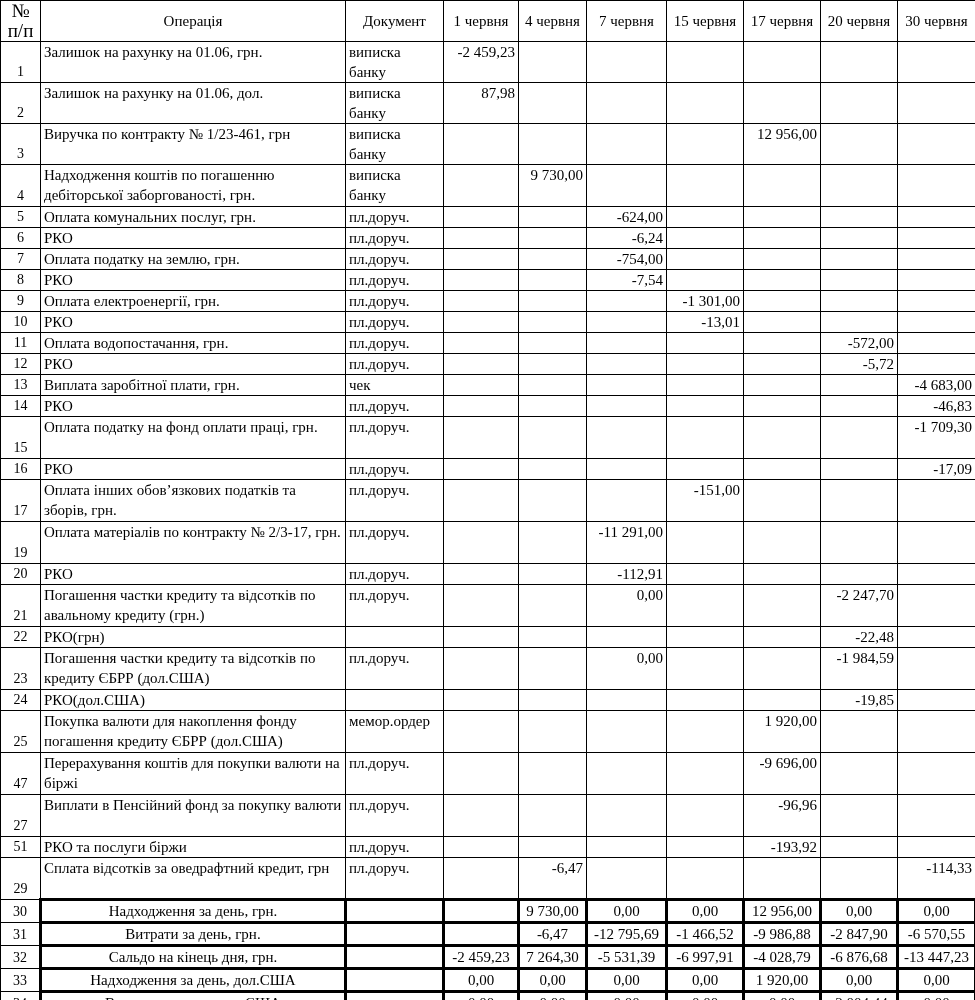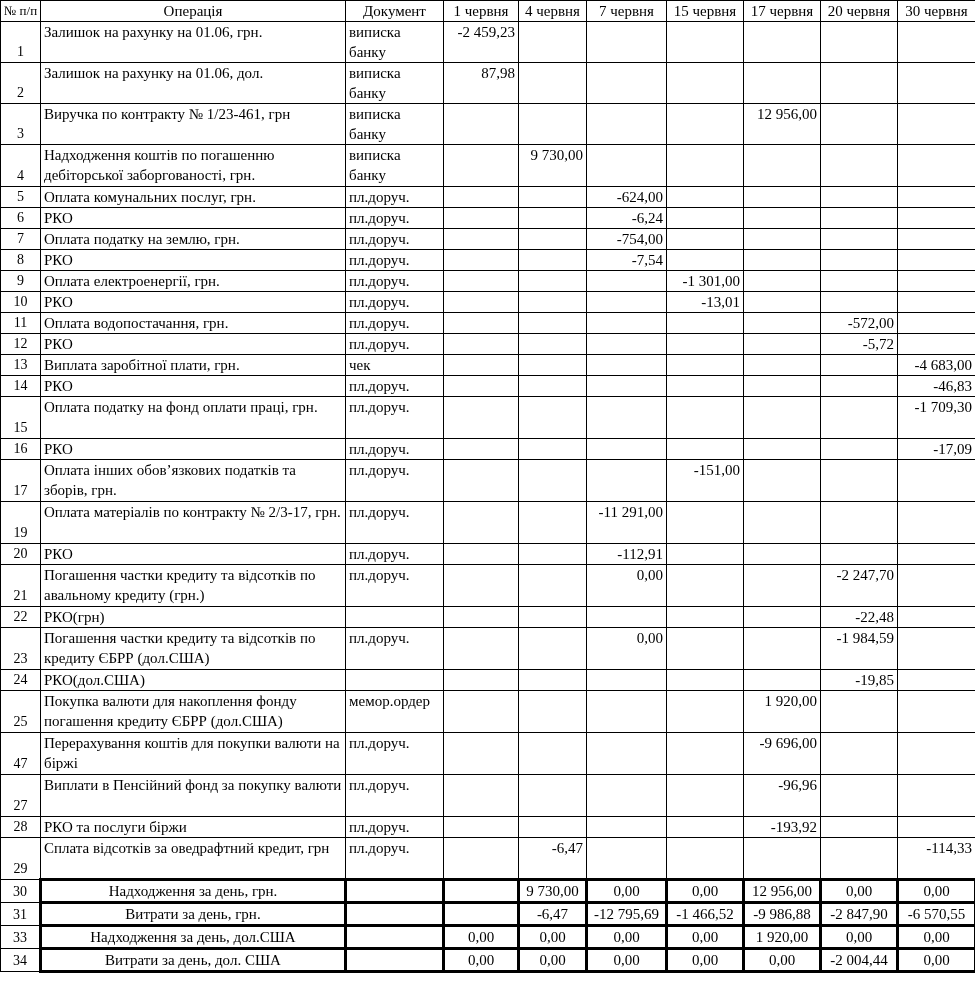--- a/index.html
+++ b/index.html
@@ -29,21 +29,21 @@
     white-space: normal;
     word-wrap: break-word;
   }
   table.grid thead tr { height: 20px; }
   table.grid th {
     font-weight: normal;
     text-align: center;
     vertical-align: middle;
     padding: 0 1px;
   }
-  th.small { font-size: 13px; }
+  th.small { font-size: 19px; }
   tr.single { height: 21px; }
   tr.double { height: 42px; }
   tr.thick  { height: 22px; }
   td.num {
     text-align: center;
     vertical-align: bottom;
     font-size: 14px;
     padding-bottom: 1px;
   }
   td.op {
@@ -403,21 +403,21 @@
         <td class="doc">пл.доруч.</td>
         <td class="val"></td>
         <td class="val"></td>
         <td class="val"></td>
         <td class="val"></td>
         <td class="val">-96,96</td>
         <td class="val"></td>
         <td class="val"></td>
       </tr>
       <tr class="single">
-        <td class="num">28</td>
+        <td class="num">51</td>
         <td class="op">РКО та послуги біржи</td>
         <td class="doc">пл.доруч.</td>
         <td class="val"></td>
         <td class="val"></td>
         <td class="val"></td>
         <td class="val"></td>
         <td class="val">-193,92</td>
         <td class="val"></td>
         <td class="val"></td>
       </tr>
@@ -451,20 +451,32 @@
         <td class="doc"></td>
         <td class="val"></td>
         <td class="val">-6,47</td>
         <td class="val">-12 795,69</td>
         <td class="val">-1 466,52</td>
         <td class="val">-9 986,88</td>
         <td class="val">-2 847,90</td>
         <td class="val">-6 570,55</td>
       </tr>
       <tr class="thick thick">
+        <td class="num">32</td>
+        <td class="op">Сальдо на кінець дня, грн.</td>
+        <td class="doc"></td>
+        <td class="val">-2 459,23</td>
+        <td class="val">7 264,30</td>
+        <td class="val">-5 531,39</td>
+        <td class="val">-6 997,91</td>
+        <td class="val">-4 028,79</td>
+        <td class="val">-6 876,68</td>
+        <td class="val">-13 447,23</td>
+      </tr>
+      <tr class="thick thick">
         <td class="num">33</td>
         <td class="op">Надходження за день, дол.США</td>
         <td class="doc"></td>
         <td class="val">0,00</td>
         <td class="val">0,00</td>
         <td class="val">0,00</td>
         <td class="val">0,00</td>
         <td class="val">1 920,00</td>
         <td class="val">0,00</td>
         <td class="val">0,00</td>

